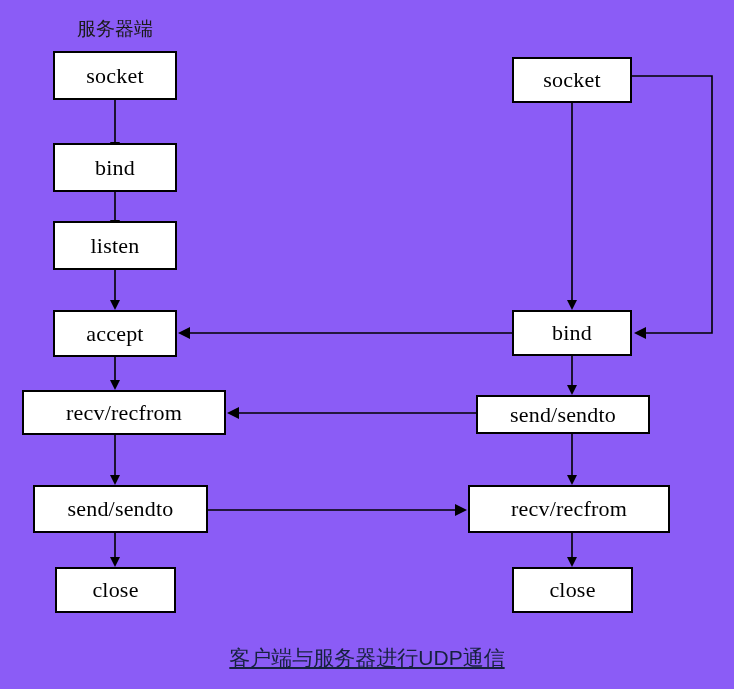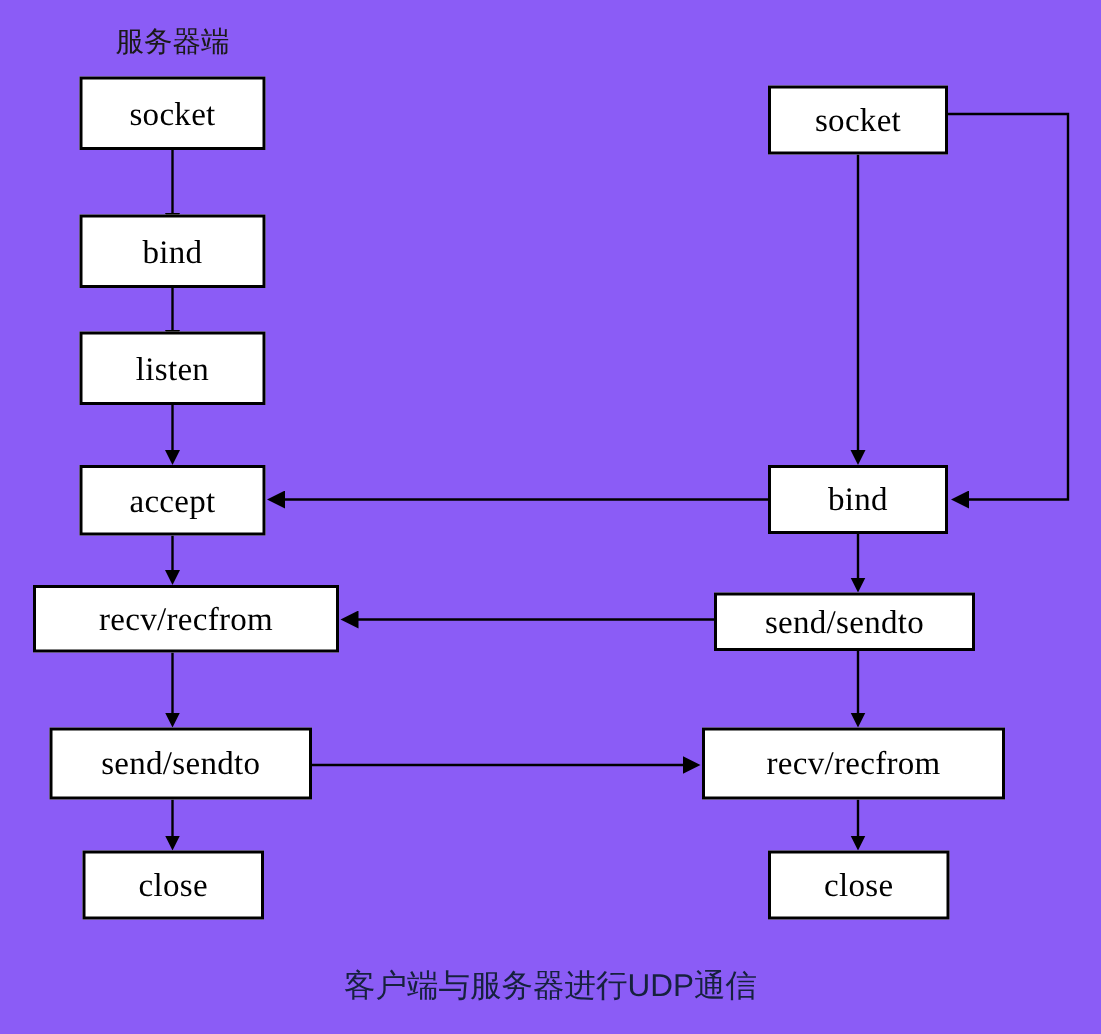--- a/index.html
+++ b/index.html
@@ -56,20 +56,21 @@
   #caption {
     position: absolute;
     left: 0;
     top: 645px;
     width: 734px;
     text-align: center;
     font-family: "Liberation Sans", "DejaVu Sans", sans-serif;
     font-size: 21px;
     line-height: 26px;
     color: #16213e;
+    text-decoration: underline;
   }
 </style>
 </head>
 <body>
 
 <div id="diagram-root">
 
   <div class="col-header" style="left:50px; top:18px; width:130px;">服务器端</div>
   <div class="col-header" style="left:508px; top:18px; width:130px;margin-top:44px;">客户端</div>
 

